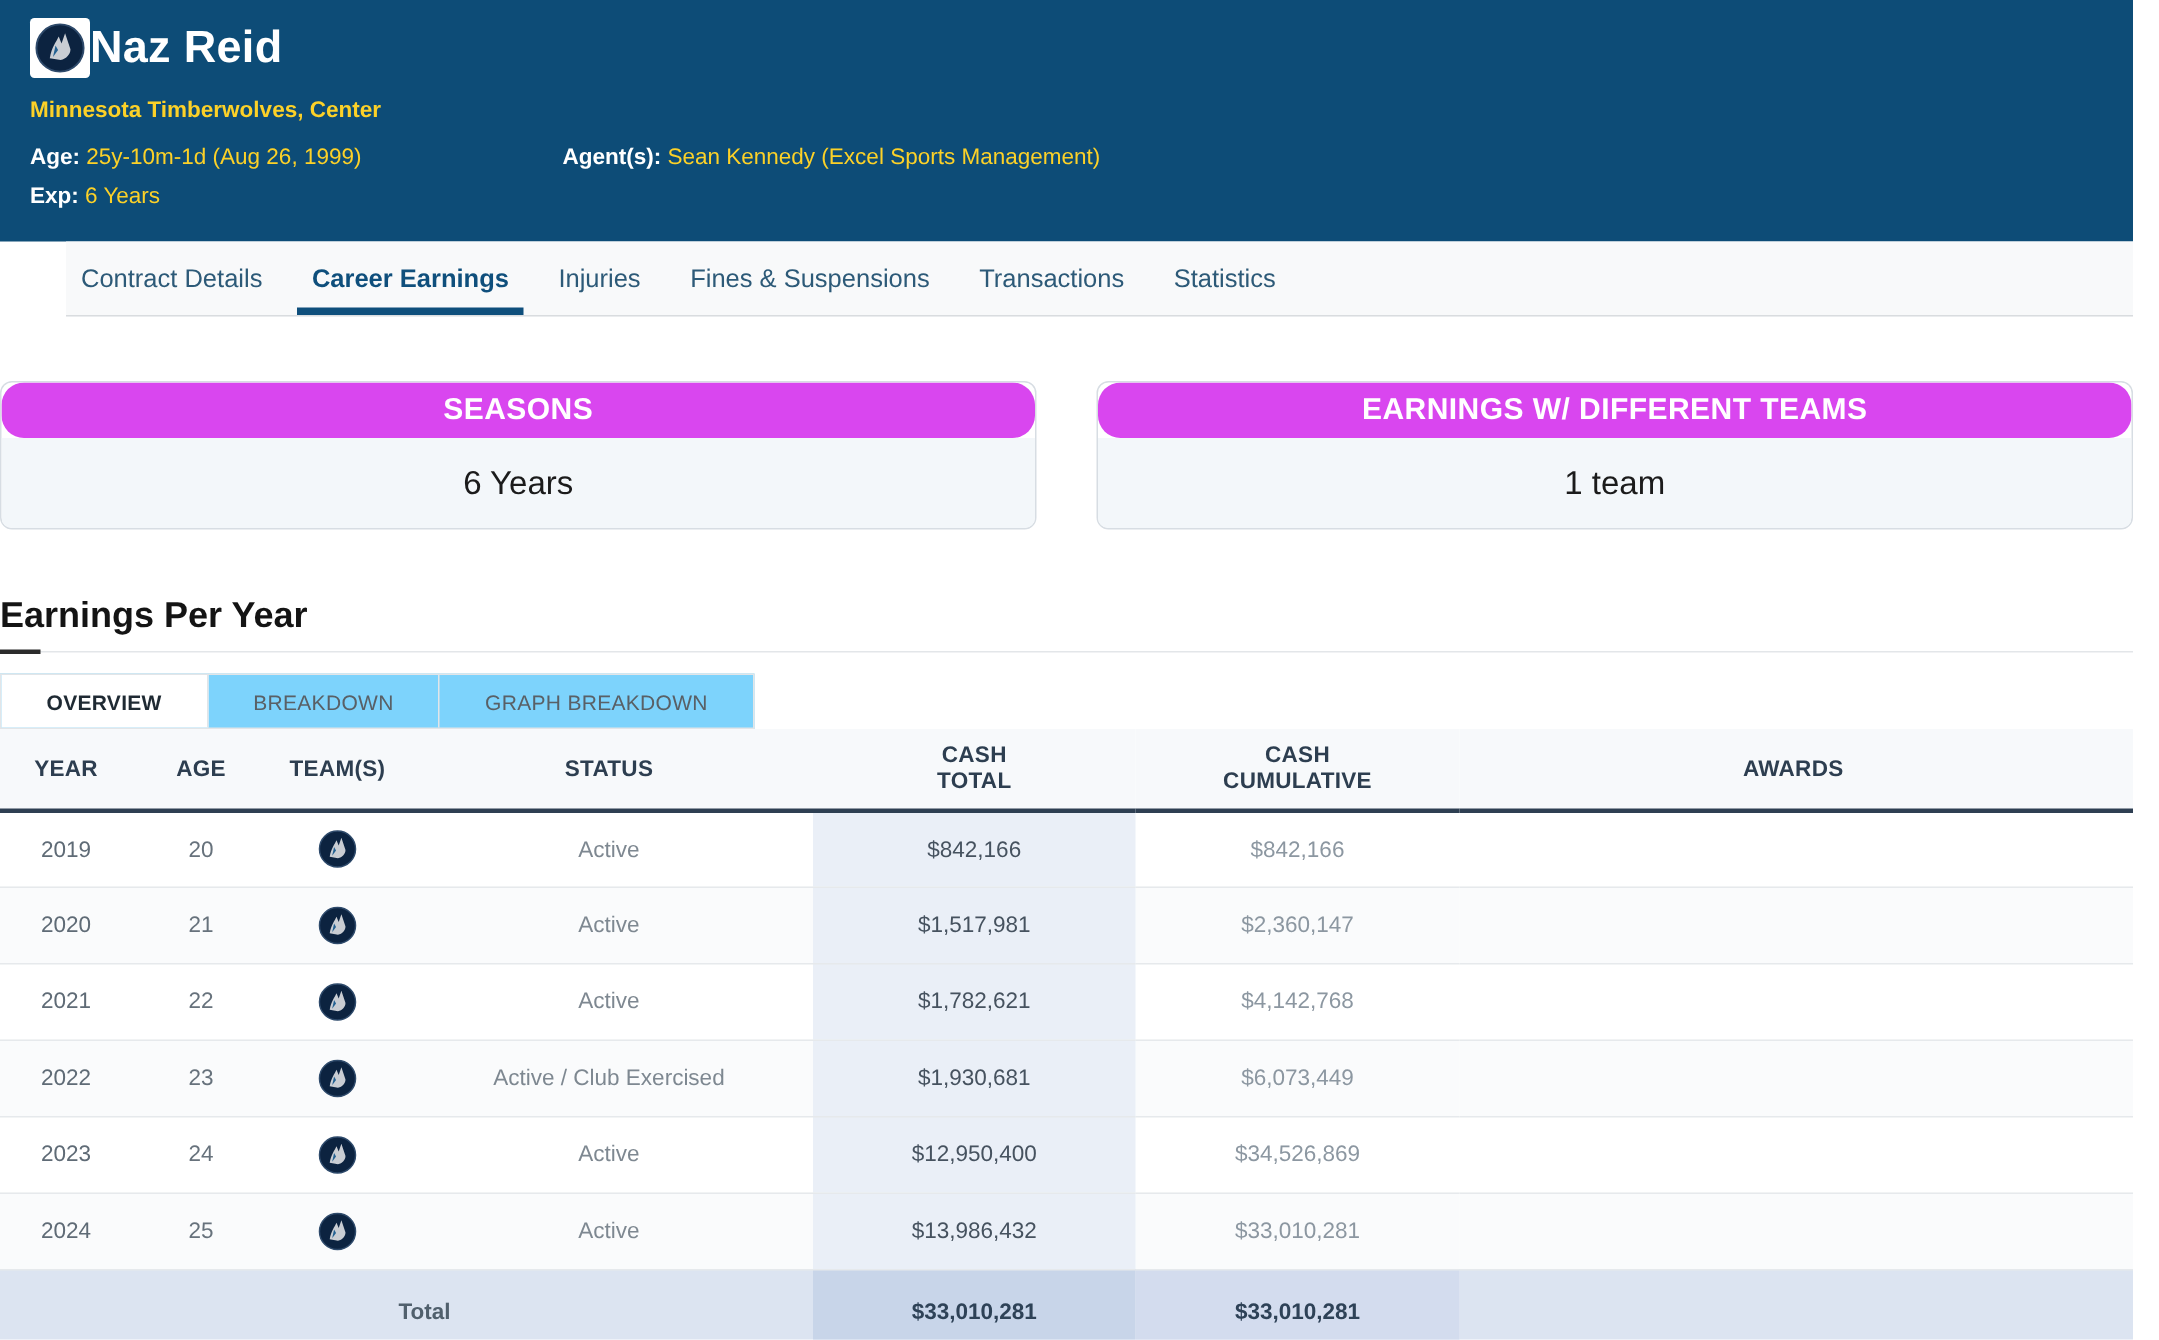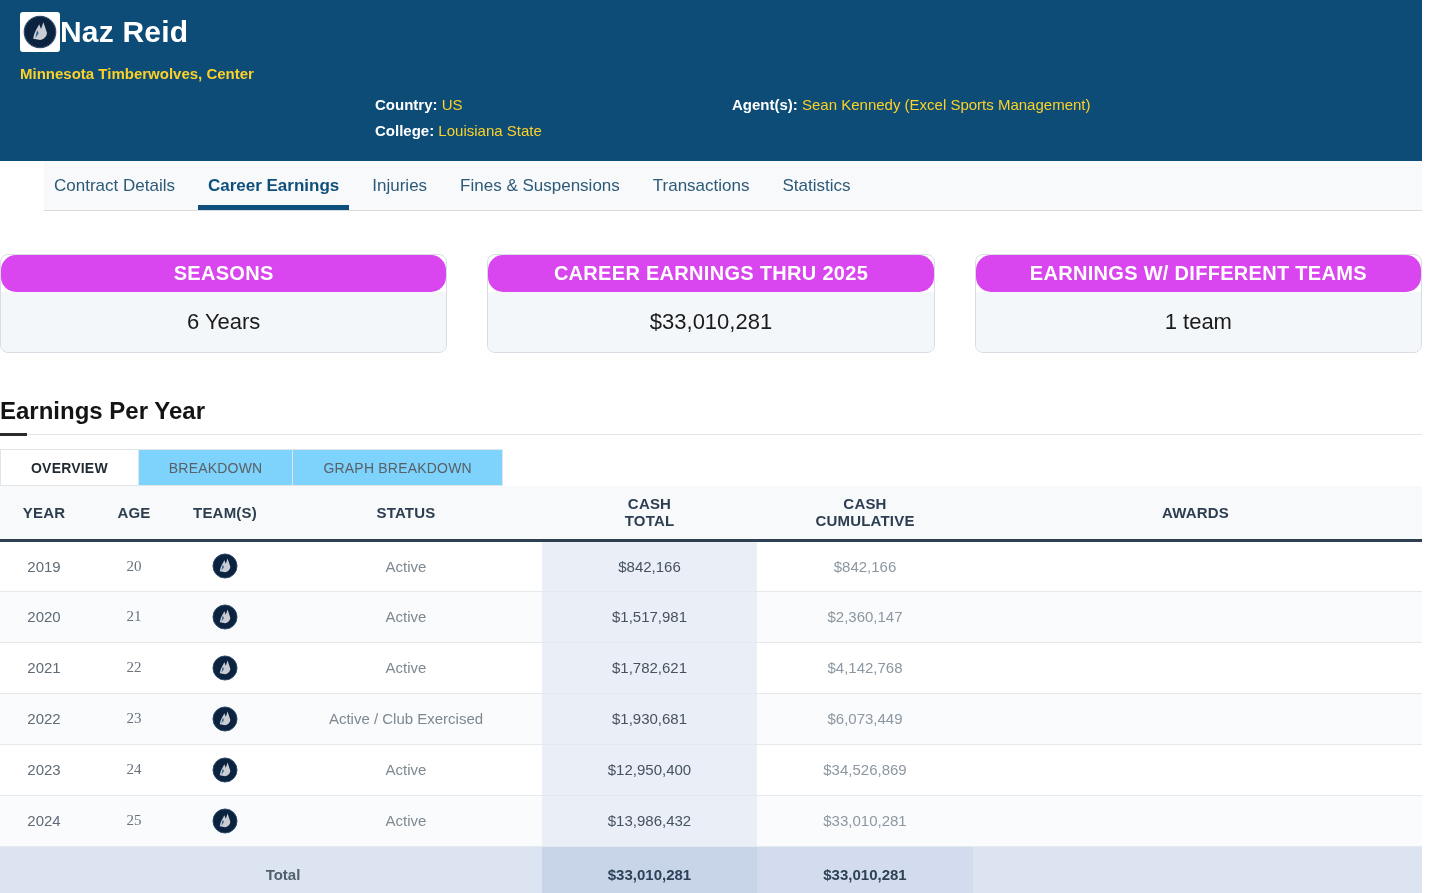--- a/index.html
+++ b/index.html
@@ -59,21 +59,21 @@
   table.earnings { width:1422px; border-collapse:collapse; table-layout:fixed; }
   table.earnings th { height:54px; background:#f7f9fb; color:#2d3e50; font-size:15px;
     font-weight:bold; text-align:center; vertical-align:middle; letter-spacing:.2px; }
   table.earnings thead tr { border-bottom:3px solid #2e3f52; }
   th.cash-col { background:#e7ecf4; }
   th.awards-col, td.awards-col { text-align:right; padding-right:4px; }
   table.earnings td { height:51px; font-size:15px; text-align:center; vertical-align:middle; }
   table.earnings tbody tr { border-bottom:1px solid #e6e9ec; }
   tbody tr.stripe { background:#fafbfc; }
   td.year-cell { color:#5f6b76; }
-  td.age-cell { color:#67727c;font-family:Liberation Serif, serif; }
+  td.age-cell { color:#67727c; }
   td.status-cell { color:#7e8891; }
   td.cash-cell { background:#eaeff7; color:#46525f; }
   td.cumu-cell { color:#8c97a1; }
   tr.total-row { background:#dce4f1; border-bottom:none; }
   tr.total-row td { height:56px; }
   td.total-label { text-align:left; padding-left:24px; color:#51606d; font-weight:bold; }
   tr.total-row td.cash-cell { background:#c8d5e9; color:#2e4257; font-weight:bold; }
   tr.total-row td.cumu-cell { background:#d3dcee; color:#2e4257; font-weight:bold; }
   .row-logo { display:inline-flex; width:26px; height:26px; vertical-align:middle; }
 </style>
@@ -92,29 +92,27 @@
             <path d="M12 28 C13.5 19 17 15.5 19 11 L21.2 16.5 L24 8.5 L28.2 21 C28.2 25 25 28.5 20.5 29.5 Z" fill="#c9cdd3"></path>
             <path d="M14.5 27 L16.5 18 L18.5 21.5 Z" fill="#236192"></path>
           </svg>
         </span>
       </div>
       <div class="player-name">Naz Reid</div>
     </div>
     <div class="team-line">Minnesota Timberwolves, Center</div>
     <div class="info-grid">
       <div class="info-col1">
-      </div>
-      <div class="info-col2">
         <div class="info-row">
-          <span class="info-label">Country:</span>
-          <span class="info-value">US</span>
+          <span class="info-label">Age:</span>
+          <span class="info-value">25y-10m-1d (Aug 26, 1999)</span>
         </div>
         <div class="info-row">
-          <span class="info-label">College:</span>
-          <span class="info-value">Louisiana State</span>
+          <span class="info-label">Exp:</span>
+          <span class="info-value">6 Years</span>
         </div>
       </div>
       <div class="info-col3">
         <div class="info-row">
           <span class="info-label">Agent(s):</span>
           <span class="info-value">Sean Kennedy (Excel Sports Management)</span>
         </div>
       </div>
     </div>
   </div>
@@ -127,24 +125,20 @@
     <div class="nav-item">Fines &amp; Suspensions</div>
     <div class="nav-item">Transactions</div>
     <div class="nav-item">Statistics</div>
   </div>
 
   
   <div class="summary-cards">
     <div class="card">
       <div class="card-header">SEASONS</div>
       <div class="card-body">6 Years</div>
-    </div>
-    <div class="card">
-      <div class="card-header">CAREER EARNINGS THRU 2025</div>
-      <div class="card-body">$33,010,281</div>
     </div>
     <div class="card">
       <div class="card-header">EARNINGS W/ DIFFERENT TEAMS</div>
       <div class="card-body">1 team</div>
     </div>
   </div>
 
   
   <div class="section-title-wrap">
     <div class="section-title">Earnings Per Year</div>

